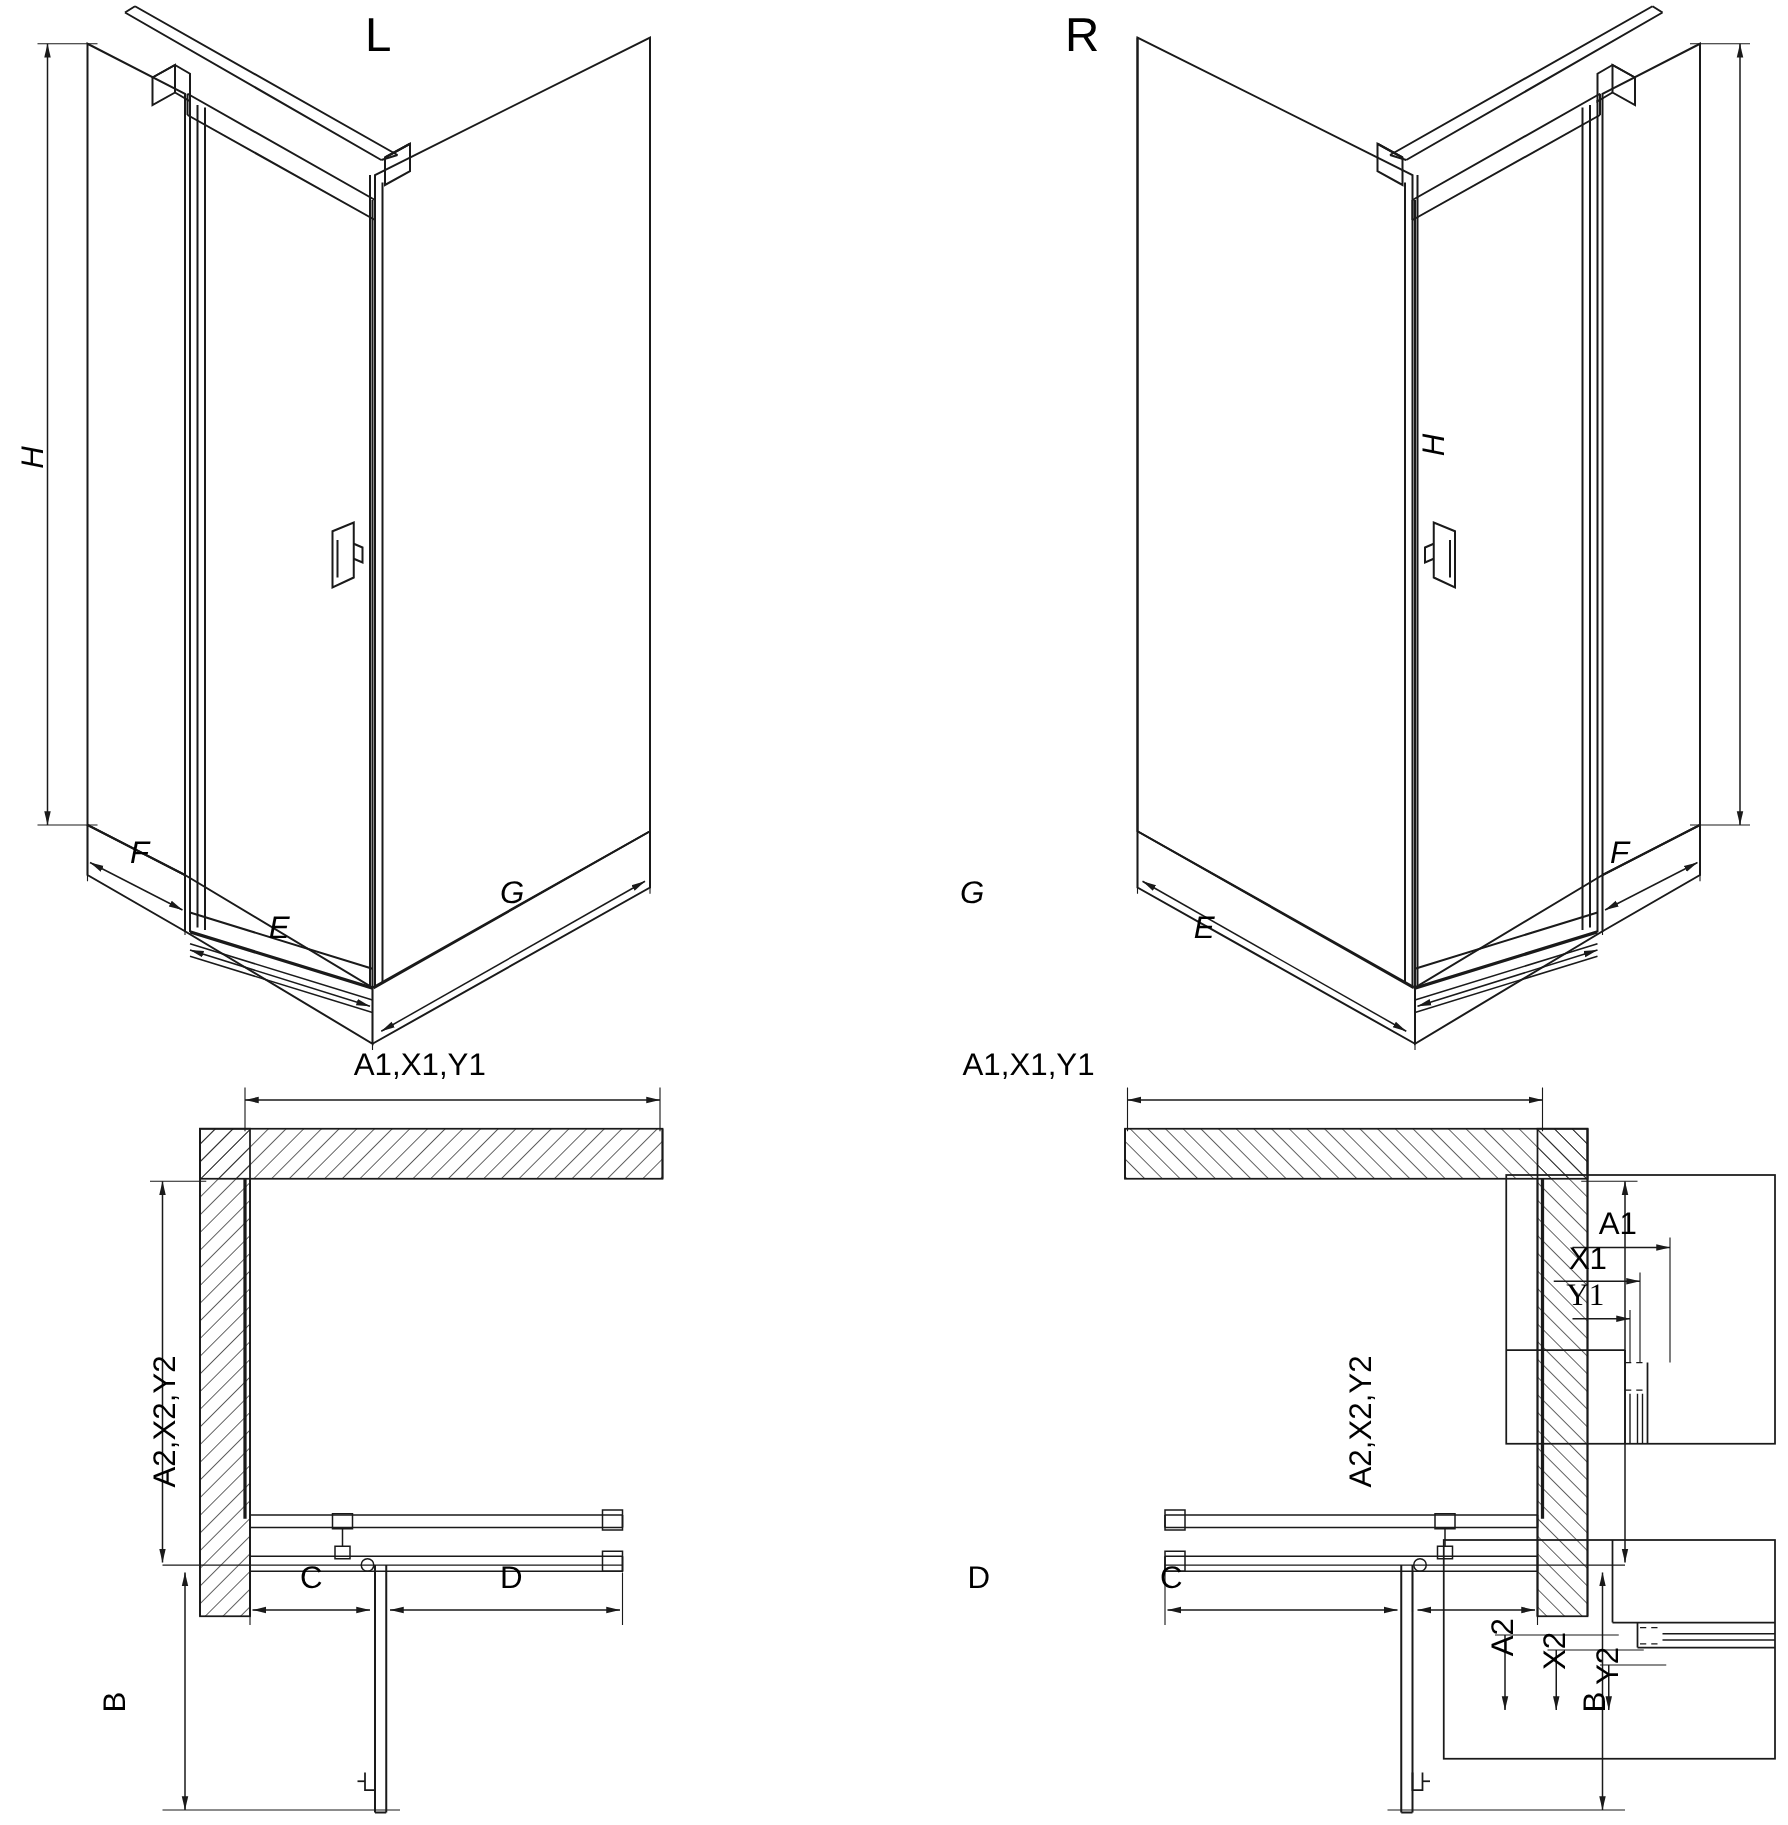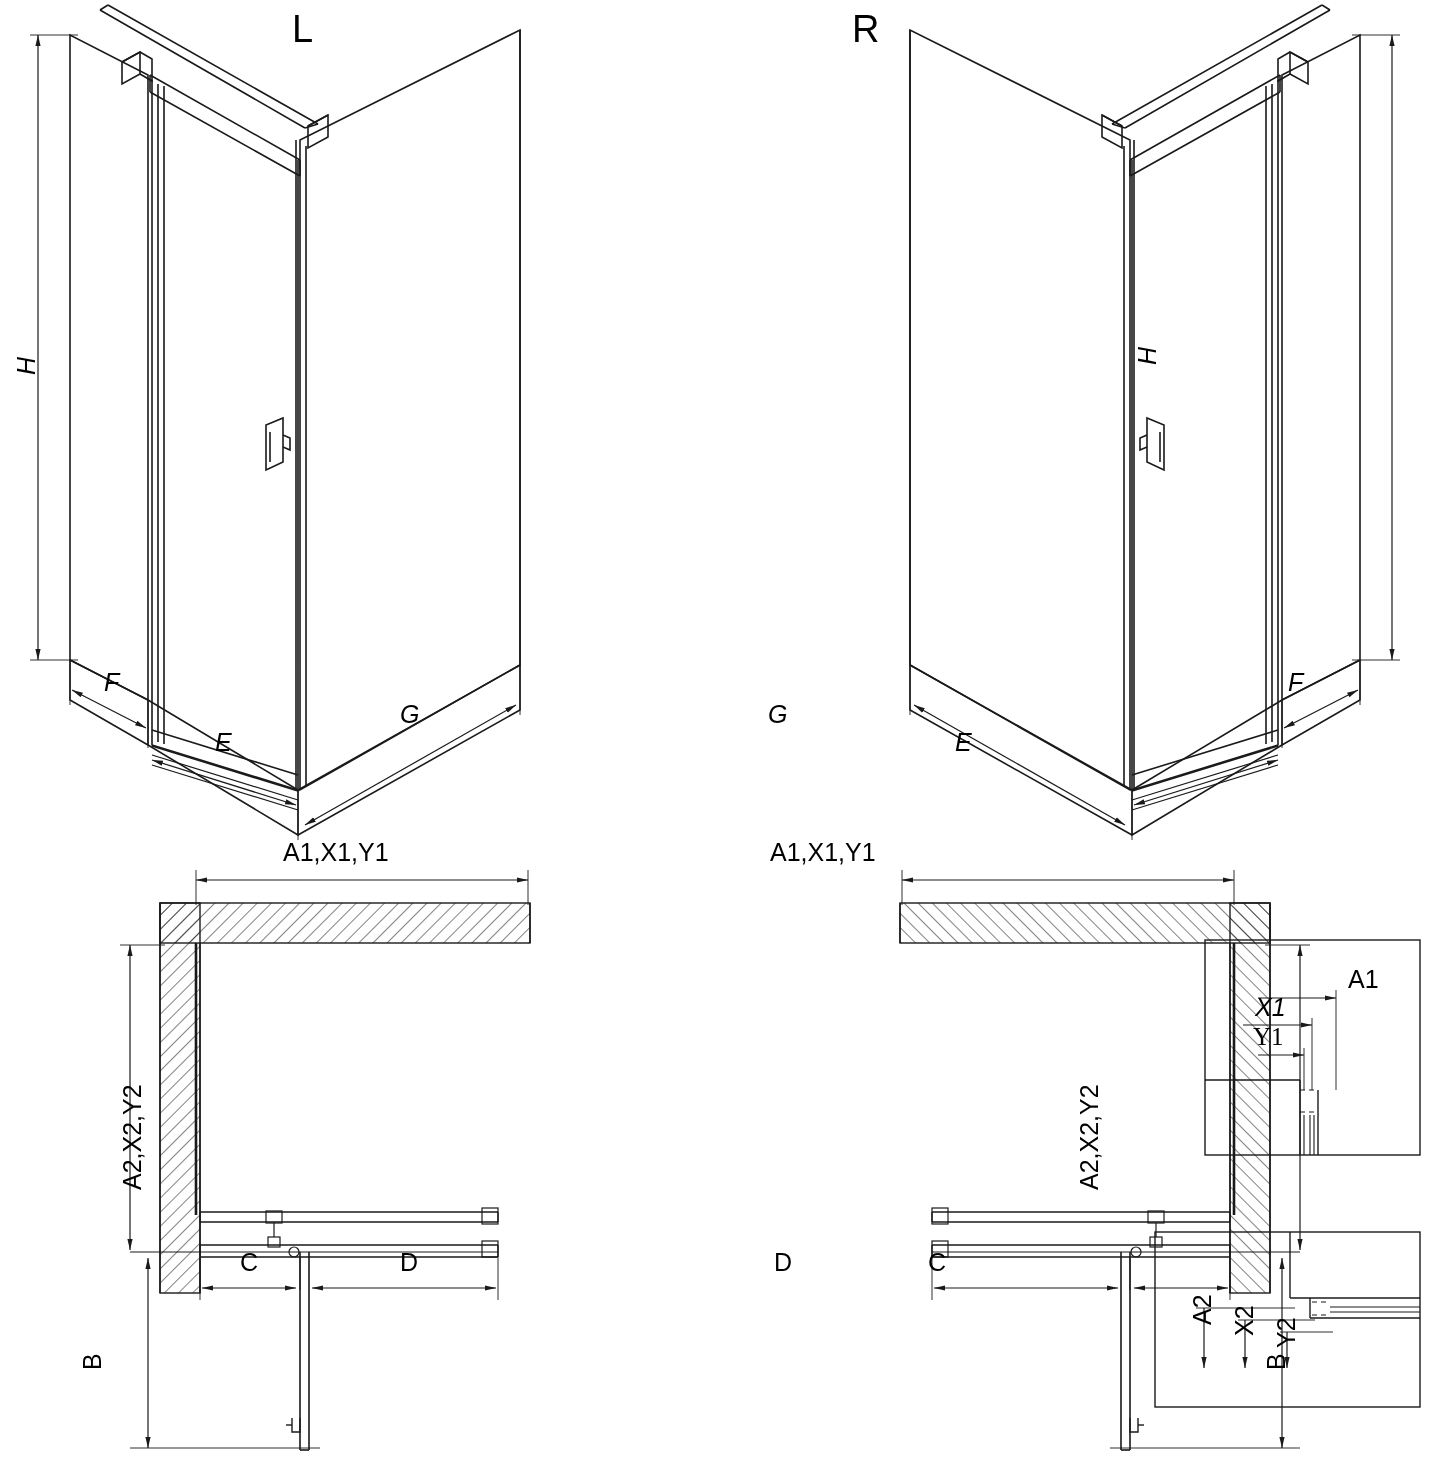--- a/index.html
+++ b/index.html
@@ -291,21 +291,21 @@
   <div class="lbl rot90" style="left:1075px; top:1190px;">A2,X2,Y2</div>
 
   <div class="lbl" style="left:240px; top:1248px;">C</div>
   <div class="lbl" style="left:400px; top:1248px;">D</div>
   <div class="lbl rot90" style="left:78px; top:1370px;">B</div>
 
   <div class="lbl" style="left:928px; top:1248px;">C</div>
   <div class="lbl" style="left:774px; top:1248px;">D</div>
   <div class="lbl rot90" style="left:1262px; top:1370px;">B</div>
 
-  <div class="lbl" style="left:1348px; top:965px;">A1</div>
-  <div class="lbl" style="left:1255px; top:993px;font-style:italic;">X1</div>
+  <div class="lbl" style="left:1279px; top:965px;">A1</div>
+  <div class="lbl" style="left:1255px; top:993px;">X1</div>
   <div class="lbl" style="left:1253px; top:1023px;font-family:Liberation Serif, serif;">Y1</div>
 
   <div class="lbl rot90" style="left:1188px; top:1325px;">A2</div>
   <div class="lbl rot90" style="left:1230px; top:1336px;">X2</div>
   <div class="lbl rot90" style="left:1272px; top:1348px;">Y2</div>
 
 </div>
 
 </body></html>

